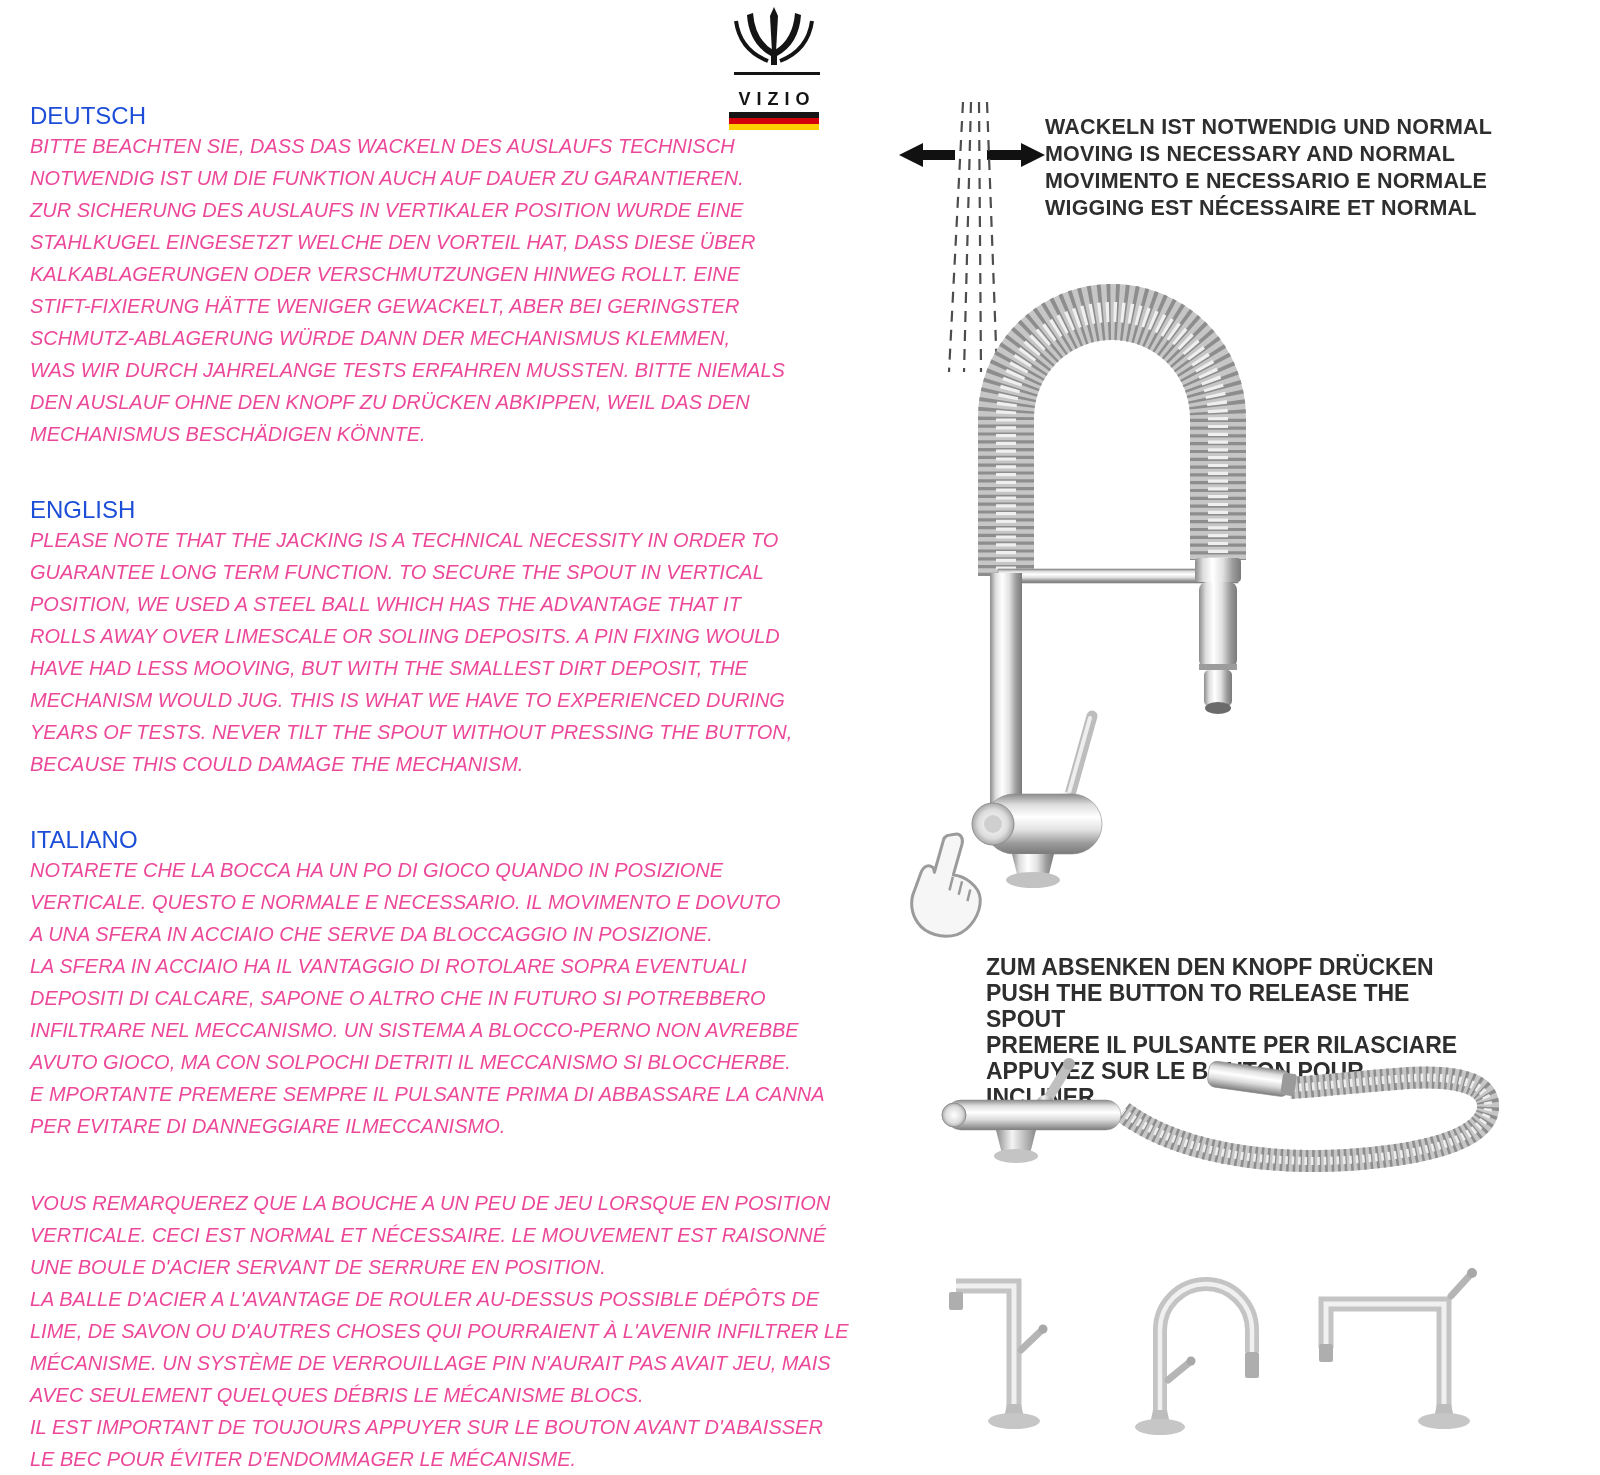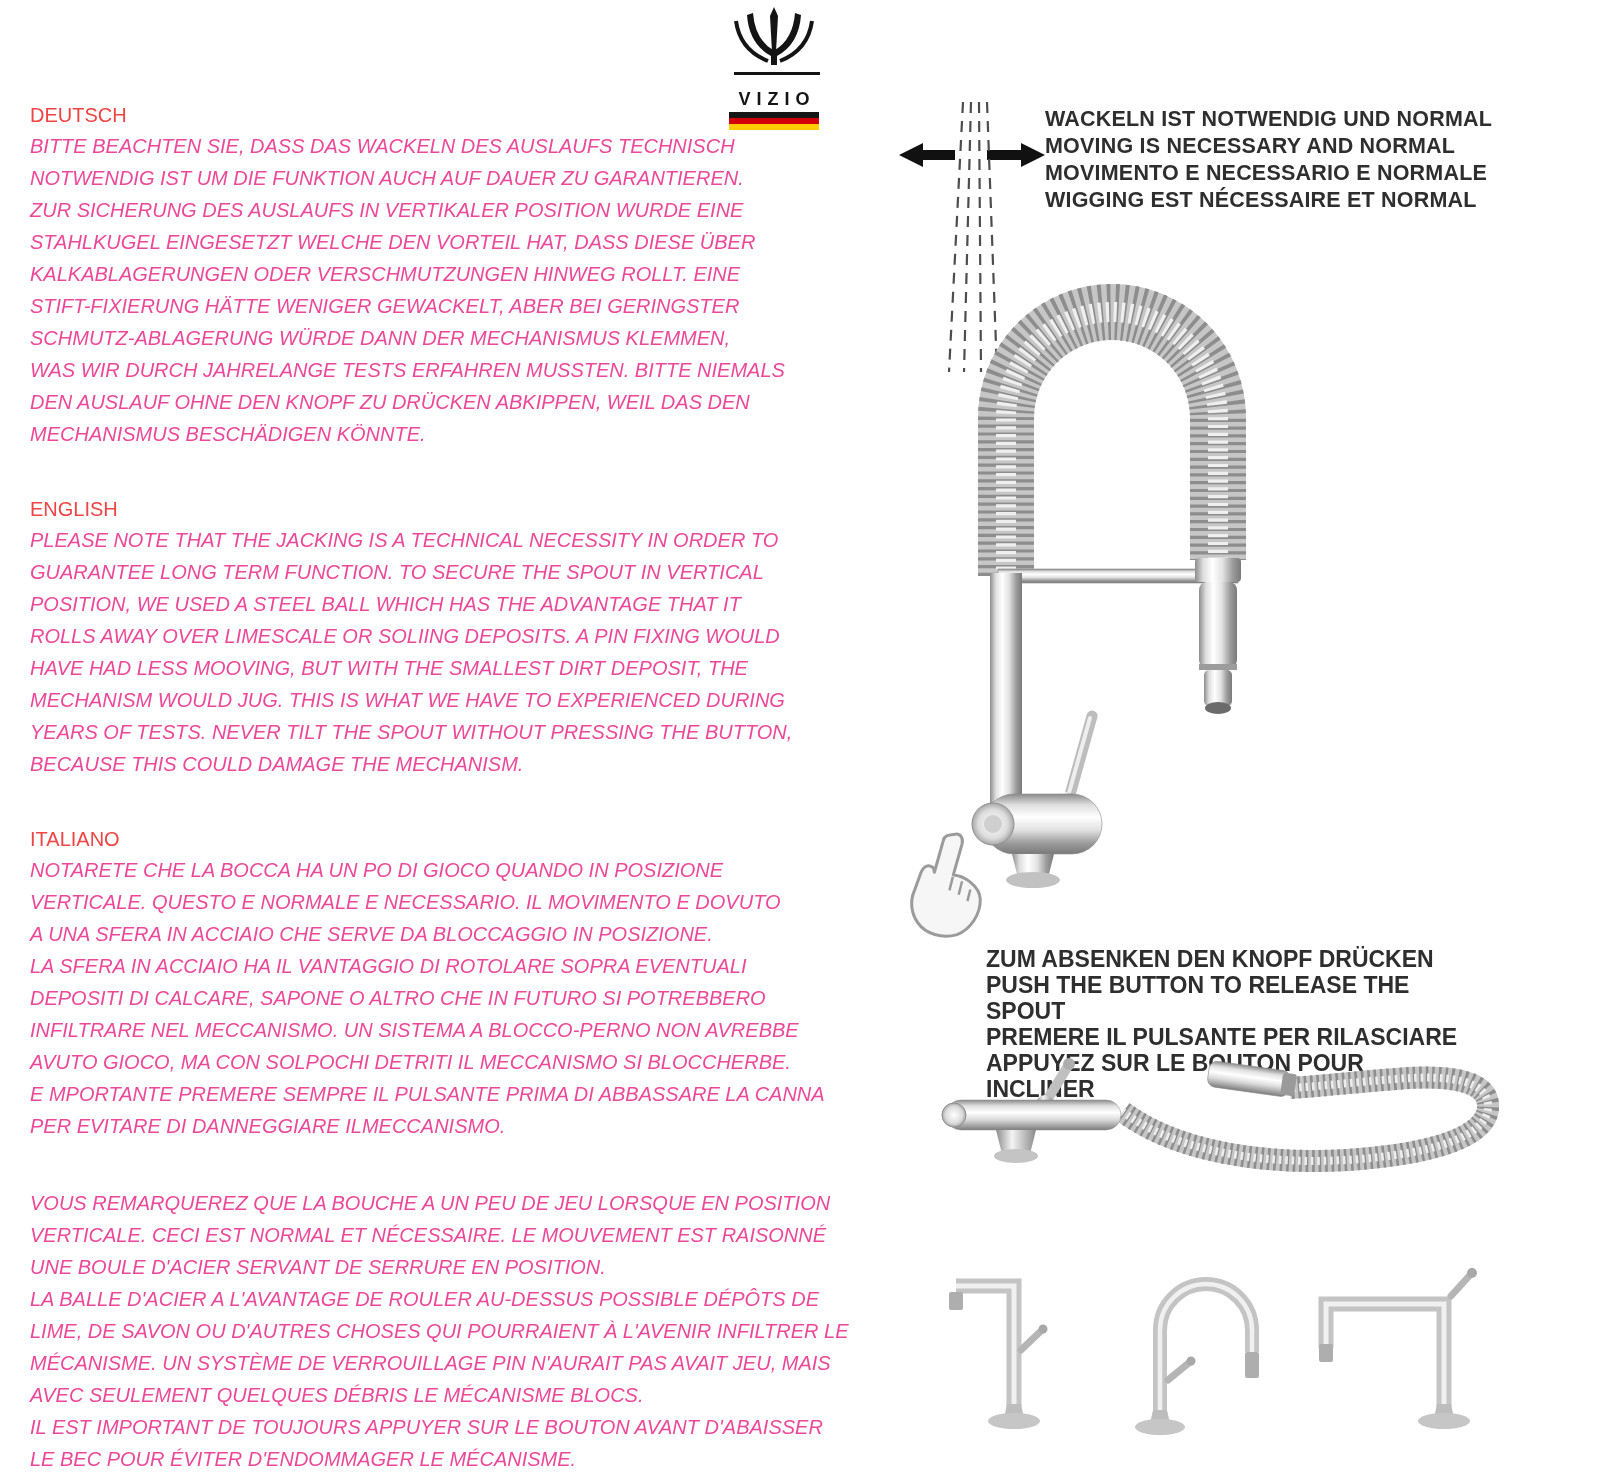--- a/index.html
+++ b/index.html
@@ -15,25 +15,25 @@
   .logo .brand{
     display:inline-block;font-weight:bold;font-size:18px;letter-spacing:6px;margin-right:-6px;
     color:#141414;border-top:3px solid #141414;padding:15px 4px 0 4px;line-height:1.05;
   }
   .flag{width:90px;margin:3px auto 0 auto;}
   .flag div{height:6px;}
 
   
   .left-col{left:30px;top:101px;width:845px;}
   .lang-section{margin-bottom:45px;}
-  .lang-heading{font-size:20px;line-height:29px;color:#ef4444;}
+  .lang-heading{font-size:24px;line-height:29px;color:#1d4ed8;}
   .lang-body{font-size:20px;line-height:32px;color:#ec4899;white-space:pre-line;font-style:italic;}
 
   
-  .note{font-weight:bold;color:#2e2e2e;white-space:pre-line;}
+  .note{font-weight:bold;color:#2e2e2e;white-space:pre-line;margin-top:8px;}
   .note-wobble{left:1045px;top:106px;font-size:21.5px;line-height:27px;letter-spacing:0.2px;width:500px;}
   .note-button{left:986px;top:946px;font-size:23px;line-height:26px;width:480px;}
 </style>
 </head>
 <body>
 
 <div class="abs logo">
   <svg width="96" height="62" viewBox="0 0 96 62">
     <g fill="#141414">
       <polygon points="48,1 52,10 50,46 46,46 44,10"></polygon>

